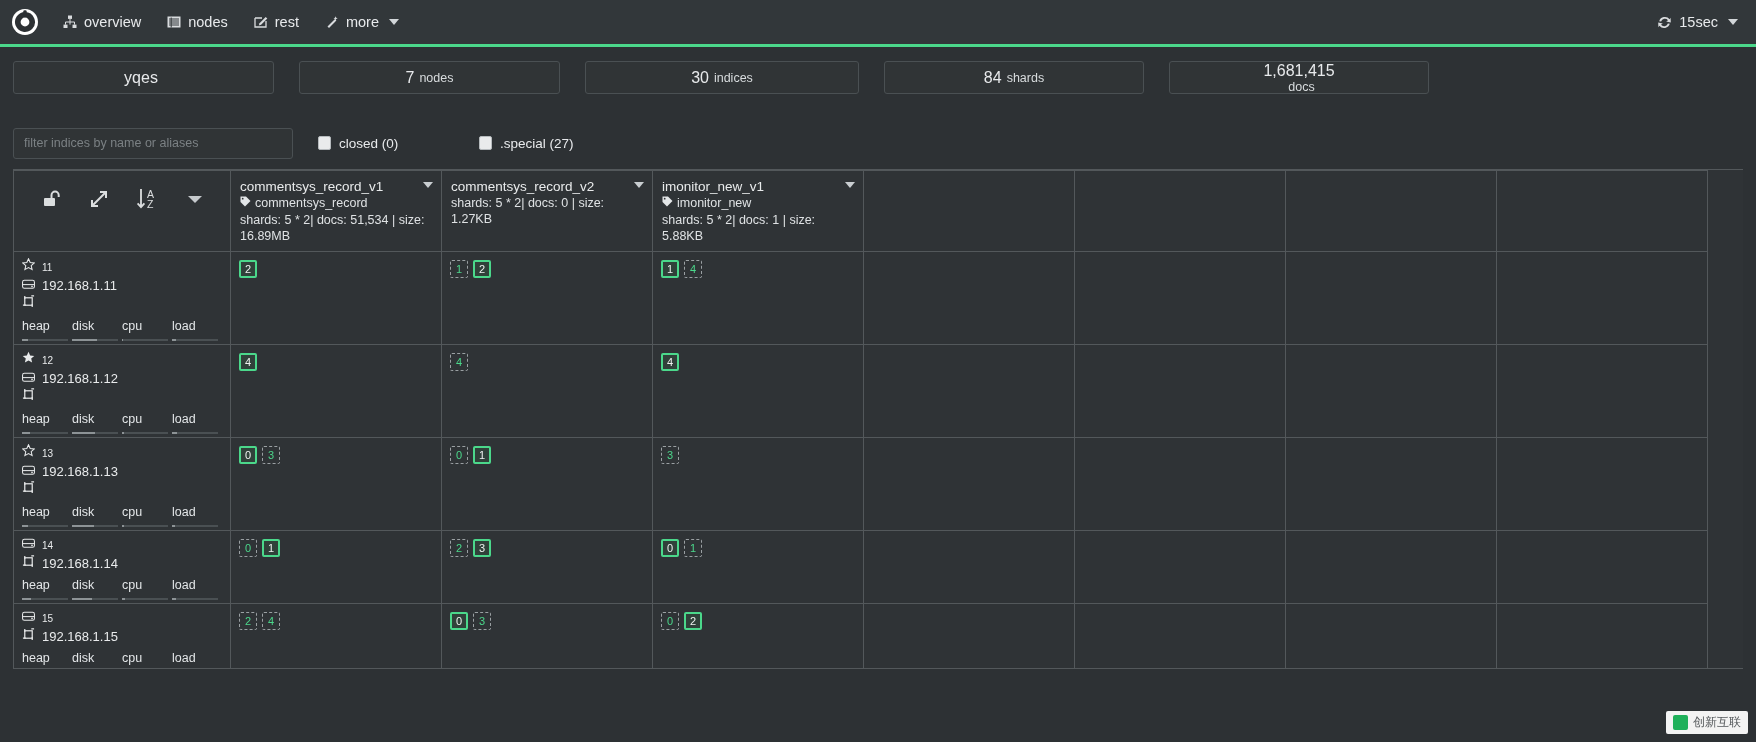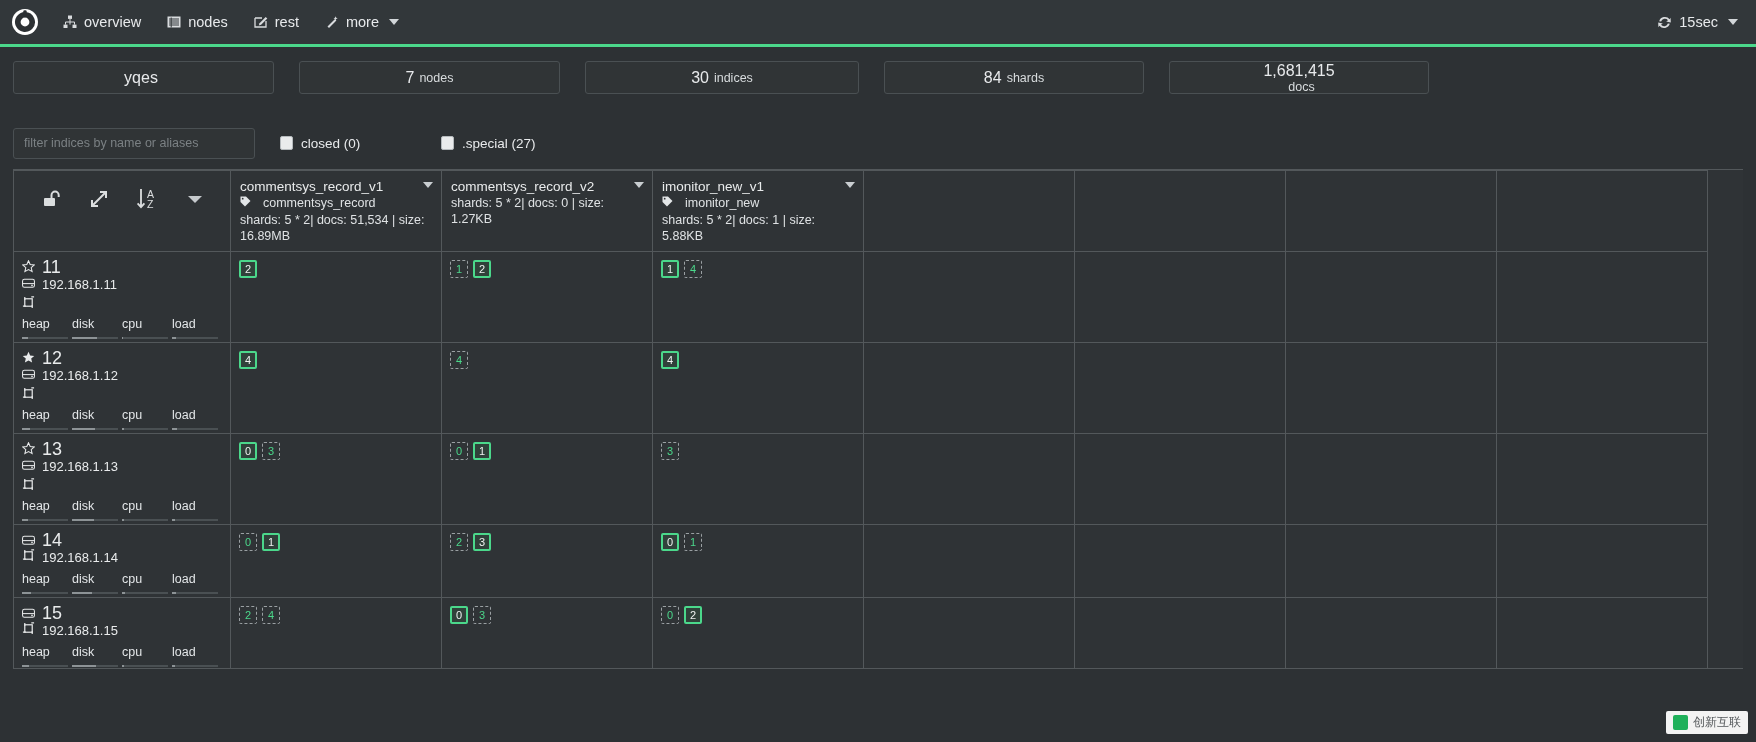--- a/index.html
+++ b/index.html
@@ -59,21 +59,21 @@
   .sb-3 { width: 260px; }
   .sb-4 { width: 260px; flex-direction: column; }
   .sb-5 { width: 260px; }
 
   
   #filters {
     display: flex; align-items: center;
     padding: 0 13px; height: 52px; gap: 25px;
   }
   .filter-input {
-    width: 242px; height: 31px; background: #303436;
+    width: 280px; height: 31px; background: #303436;
     border: 1px solid #4a5053; border-radius: 3px;
     color: #e6e8ea; font-size: 12.5px; padding: 0 10px;
     font-family: "Liberation Sans", sans-serif;
   }
   .filter-input::placeholder { color: #7b8184; }
   .chkwrap {
     display: flex; align-items: center; gap: 8px;
     color: #e8eaec; font-size: 13.5px; cursor: pointer;
     width: 136px;
   }
@@ -97,35 +97,35 @@
   .tools {
     display: flex; align-items: center; justify-content: space-around;
     padding: 8px 14px 0 14px;
   }
   .tool { cursor: pointer; display: inline-flex; opacity: .93; }
 
   .idx-hd { width: 211px; height: 78px; padding: 7px 9px; position: relative; }
   .idx-name { color: #e9ebec; font-size: 13.5px; line-height: 17px; }
   .idx-alias {
     color: #dfe2e4; font-size: 12.5px; line-height: 17px;
-    display: flex; align-items: flex-start; gap: 12px;
+    display: flex; align-items: flex-start; gap: 4px;
   }
   .idx-meta { color: #dfe2e4; font-size: 12.5px; line-height: 16px; }
   .idx-caret {
     position: absolute; top: 11px; right: 8px; cursor: pointer;
     width: 0; height: 0; border-left: 5px solid transparent;
     border-right: 5px solid transparent; border-top: 6px solid #c9ced1;
   }
   .idx-blank { width: 211px; height: 78px; }
 
   
   .node-cell { width: 211px; padding: 6px 8px 3px 8px; }
   .node-line {
     display: flex; align-items: center; gap: 7px;
-    color: #e9ebec; font-size: 18px; line-height: 18px;
+    color: #e9ebec; font-size: 10px; line-height: 18px;
   }
   .node-line.ip { font-size: 13px; }
   .metrics {
     display: flex; margin-top: 2px;
   }
   .metric { width: 50px; position: relative; padding-bottom: 7px; }
   .metric .mlabel { color: #e3e6e8; font-size: 12.5px; }
   .metric .mbar {
     position: absolute; left: 0; bottom: 0; height: 2px;
     width: 46px; background: #4a5053;

